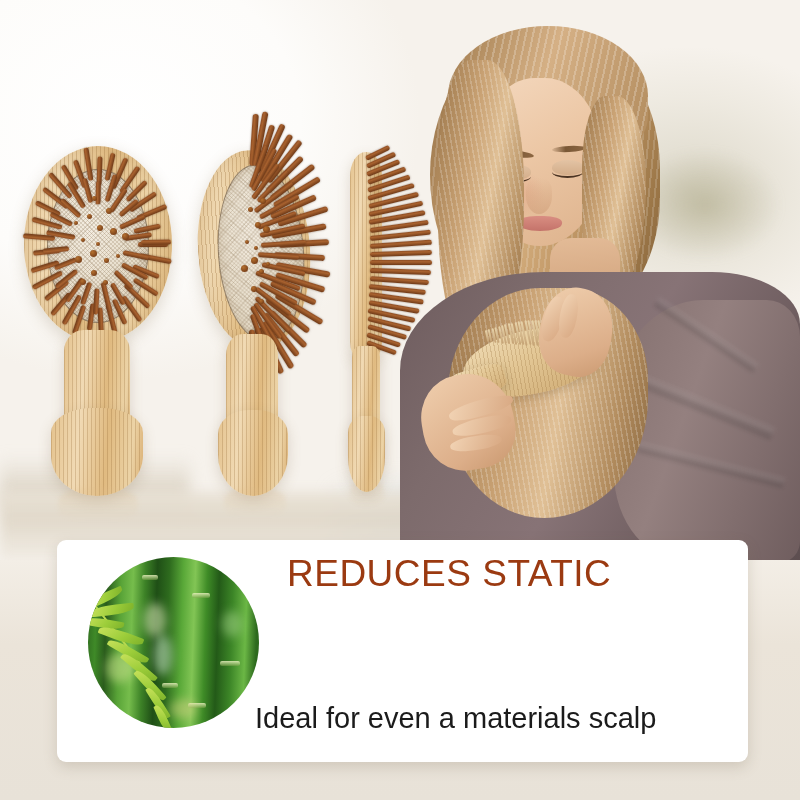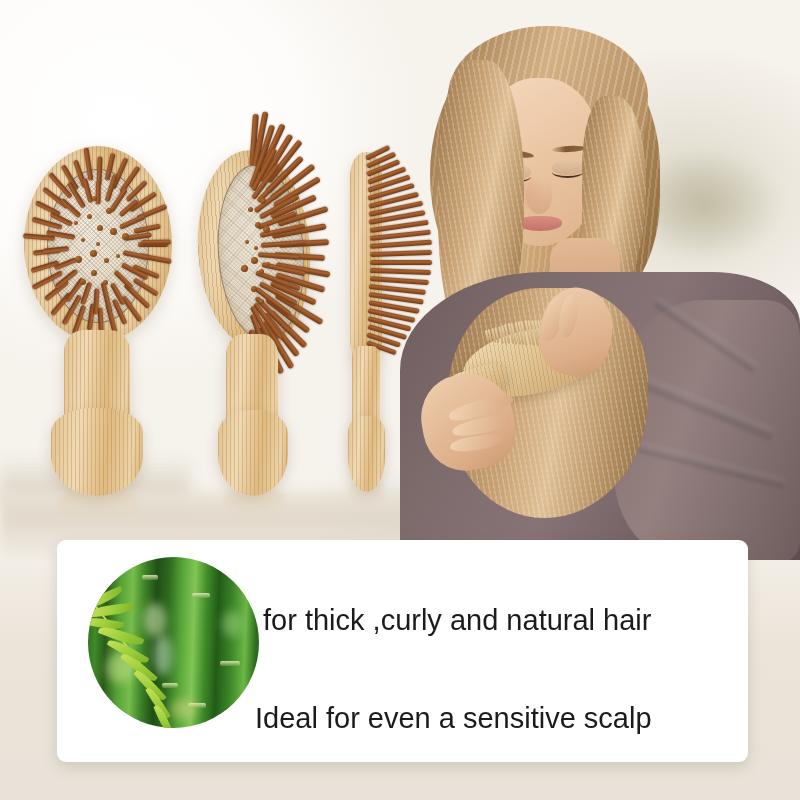--- a/index.html
+++ b/index.html
@@ -449,16 +449,16 @@
       <div class="leaf" style="left:0px;top:28px;width:40px;height:9px;transform:rotate(10deg);"></div>
       <div class="leaf" style="left:14px;top:40px;width:46px;height:10px;transform:rotate(20deg);"></div>
       <div class="leaf" style="left:22px;top:56px;width:44px;height:9px;transform:rotate(30deg);"></div>
       <div class="leaf" style="left:34px;top:72px;width:42px;height:9px;transform:rotate(40deg);"></div>
       <div class="leaf" style="left:46px;top:90px;width:40px;height:9px;transform:rotate(48deg);"></div>
       <div class="leaf" style="left:56px;top:108px;width:36px;height:8px;transform:rotate(58deg);"></div>
       <div class="leaf" style="left:64px;top:124px;width:30px;height:8px;transform:rotate(66deg);"></div>
     </div>
   </div>
 
-  <div class="txt t-sub1">for thick ,curly and natural hair</div>
-  <div class="txt t-sub3">Ideal for even a sensitive scalp</div>
+  <div class="txt t-title">REDUCES STATIC</div>
+  <div class="txt t-sub3">Ideal for even a materials scalp</div>
 
 </div>
 
 </body></html>

